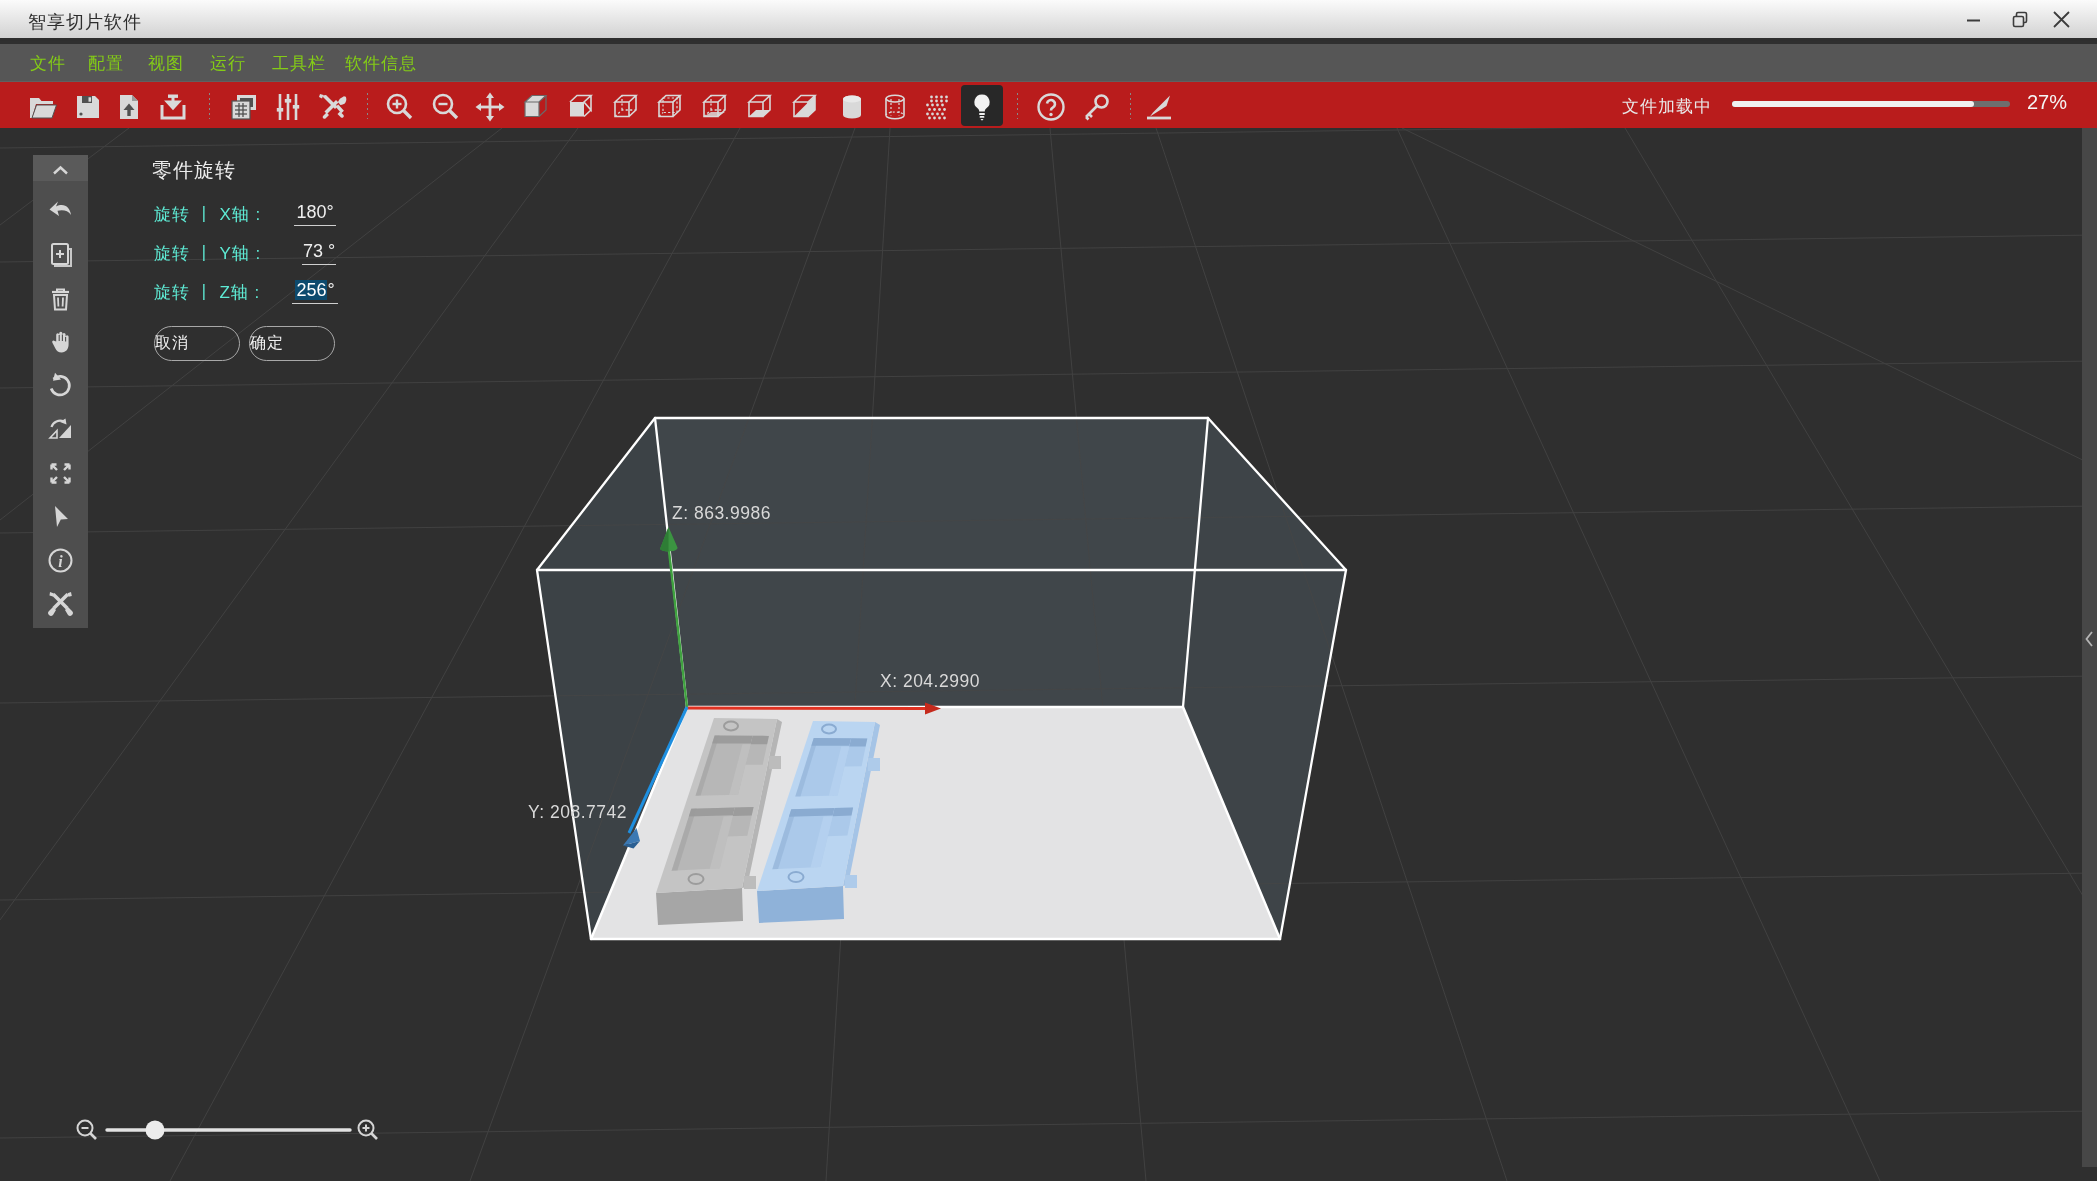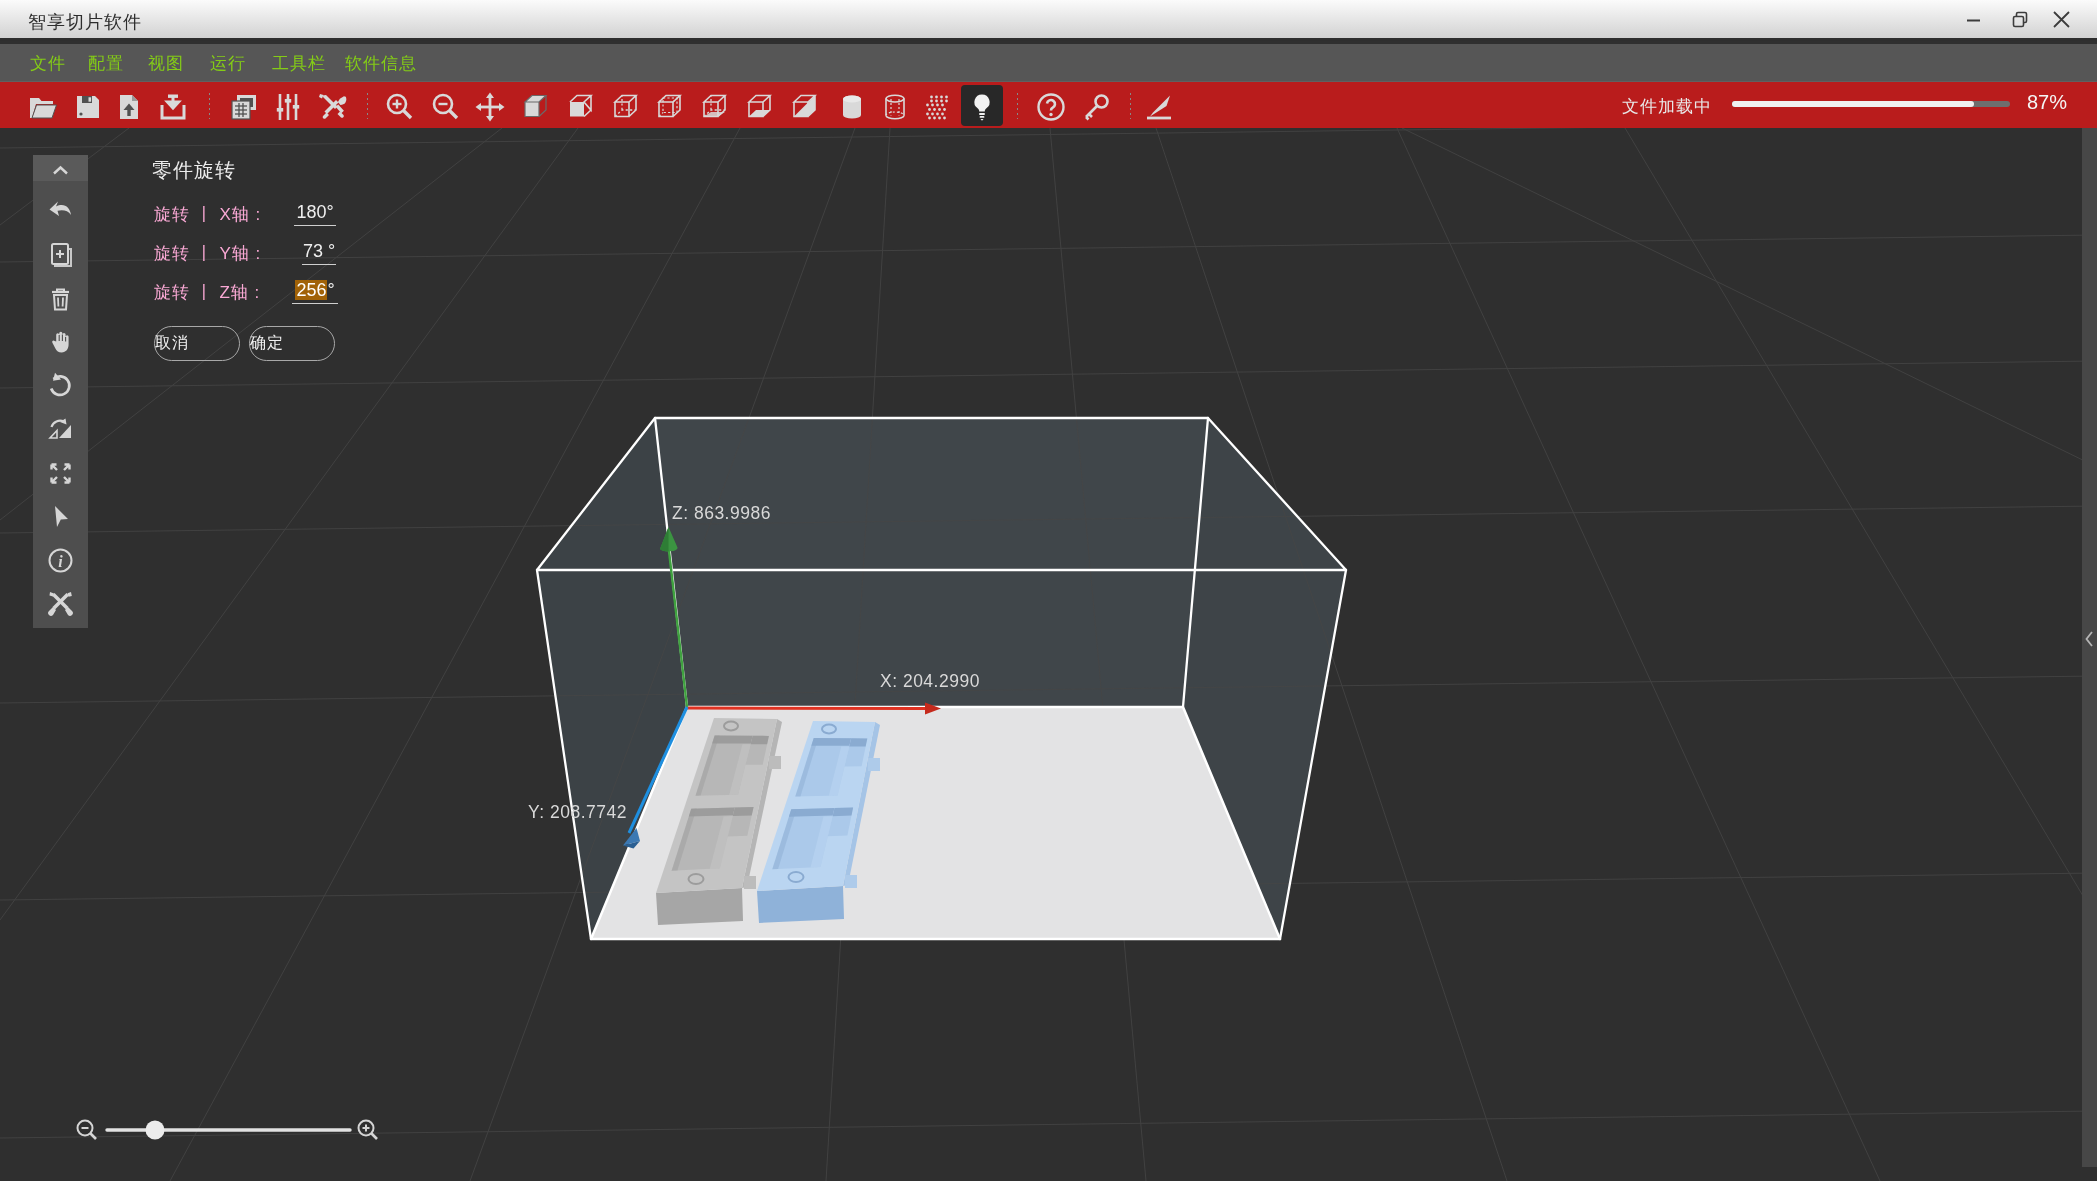--- a/index.html
+++ b/index.html
@@ -12,21 +12,21 @@
 .menubar span{position:absolute;top:8px;font-size:17px;color:#84cc16;letter-spacing:1px;white-space:nowrap;}
 .toolbar{position:absolute;left:0;top:81px;width:2097px;height:47px;background:#b91c1c;border-top:1px solid #606060;}
 .tb{position:absolute;top:9px;width:32px;height:32px;}
 .tsep{position:absolute;top:11px;width:1px;height:26px;
  background-image:linear-gradient(#888 50%,transparent 50%);background-size:1px 5px;}
 .viewport{position:absolute;left:0;top:128px;width:2097px;height:836px;background:#2f2f2f;}
 .lefttool{position:absolute;left:33px;top:155px;width:55px;height:473px;background:#4e4e4e;}
 .lt{position:absolute;left:13px;width:29px;height:29px;}
 .panel{position:absolute;left:0;top:128px;color:#e6e6e6;}
 .ptitle{position:absolute;left:152px;top:29px;font-size:20px;color:#ececec;letter-spacing:1px;white-space:nowrap;}
-.prow{position:absolute;left:154px;font-size:17px;color:#f9a8d4;letter-spacing:1px;white-space:nowrap;}
+.prow{position:absolute;left:154px;font-size:17px;color:#5eead4;letter-spacing:1px;white-space:nowrap;}
 .pval{position:absolute;font-size:18px;color:#efefef;text-align:center;}
 .pbtn{position:absolute;top:198px;width:86px;height:35px;border:1.6px solid #a8a8a8;border-radius:18px;
  color:#f2f2f2;font-size:16px;text-align:left;line-height:32px;letter-spacing:1px;}
 </style></head>
 <body>
 <div class="titlebar">
  <div class="title">智享切片软件</div>
  <svg class="winbtn" style="left:1950px;width:140px;" width="140" height="40" viewBox="0 0 140 40">
   <g stroke="#3c3c3c" stroke-width="1.6" fill="none">
    <line x1="17" y1="20.5" x2="30" y2="20.5" stroke-width="2"></line>
@@ -225,21 +225,21 @@
       <path d="M27 4.5 L10 21.5 L7 25.5 L23.5 15 Z" fill="#d9d9d9"></path>
       <line x1="4" y1="27" x2="28" y2="27" stroke="#d9d9d9" stroke-width="2.8"></line>
     </svg>
     <div class="tsep" style="left:209px"></div>
     <div class="tsep" style="left:367px"></div>
     <div class="tsep" style="left:1017px"></div>
     <div class="tsep" style="left:1130px"></div>
     <div style="position:absolute;left:1622px;top:13px;font-size:17px;color:#e8e8e8;letter-spacing:1px;">文件加载中</div>
     <div style="position:absolute;left:1732px;top:19px;width:278px;height:6px;background:#6e6e6e;border-radius:3px;"></div>
     <div style="position:absolute;left:1732px;top:19px;width:242px;height:6px;background:#f0f0f0;border-radius:3px;"></div>
-    <div style="position:absolute;left:2027px;top:9px;font-size:20px;color:#f5f5f5;">87%</div>
+    <div style="position:absolute;left:2027px;top:9px;font-size:20px;color:#f5f5f5;">27%</div>
   </div>
 <div class="viewport">
 <svg width="2097" height="1053" viewBox="0 0 2097 1053">
 
 <polygon points="655,290.0 1208,290.0 1183,579.0 687,579.0" fill="#40464a"></polygon>
 <polygon points="655,290.0 537,442.0 591,811.0 687,579.0" fill="#3c4246"></polygon>
 <polygon points="1208,290.0 1346,442.0 1280,811.0 1183,579.0" fill="#3e4448"></polygon>
 <polygon points="537,442.0 655,290.0 687,579.0 591,811.0" fill="none"></polygon>
 
 <g stroke="#464646" stroke-width="1" opacity="0.8">
@@ -412,15 +412,15 @@
       </g>
     </svg>
   </div>
 <div class="panel">
  <div class="ptitle">零件旋转</div>
  <div class="prow" style="top:75px;">旋转 丨 X轴 :</div>
  <div class="prow" style="top:114px;">旋转 丨 Y轴 :</div>
  <div class="prow" style="top:153px;">旋转 丨 Z轴 :</div>
  <div class="pval" style="left:294px;top:74px;width:42px;border-bottom:1.6px solid #cfcfcf;padding-bottom:2px;white-space:nowrap;">180°</div>
  <div class="pval" style="left:302px;top:113px;width:34px;border-bottom:1.6px solid #cfcfcf;padding-bottom:2px;white-space:nowrap;">73 °</div>
- <div class="pval" style="left:292px;top:152px;width:46px;border-bottom:1.6px solid #cfcfcf;padding-bottom:2px;white-space:nowrap;"><span style="background:#a16207;color:#ffffff;padding:0 1px;">256</span>°</div>
+ <div class="pval" style="left:292px;top:152px;width:46px;border-bottom:1.6px solid #cfcfcf;padding-bottom:2px;white-space:nowrap;"><span style="background:#0c4a6e;color:#ffffff;padding:0 1px;">256</span>°</div>
  <div class="pbtn" style="left:154px;">取消</div>
  <div class="pbtn" style="left:249px;">确定</div>
 </div>
 </body></html>

